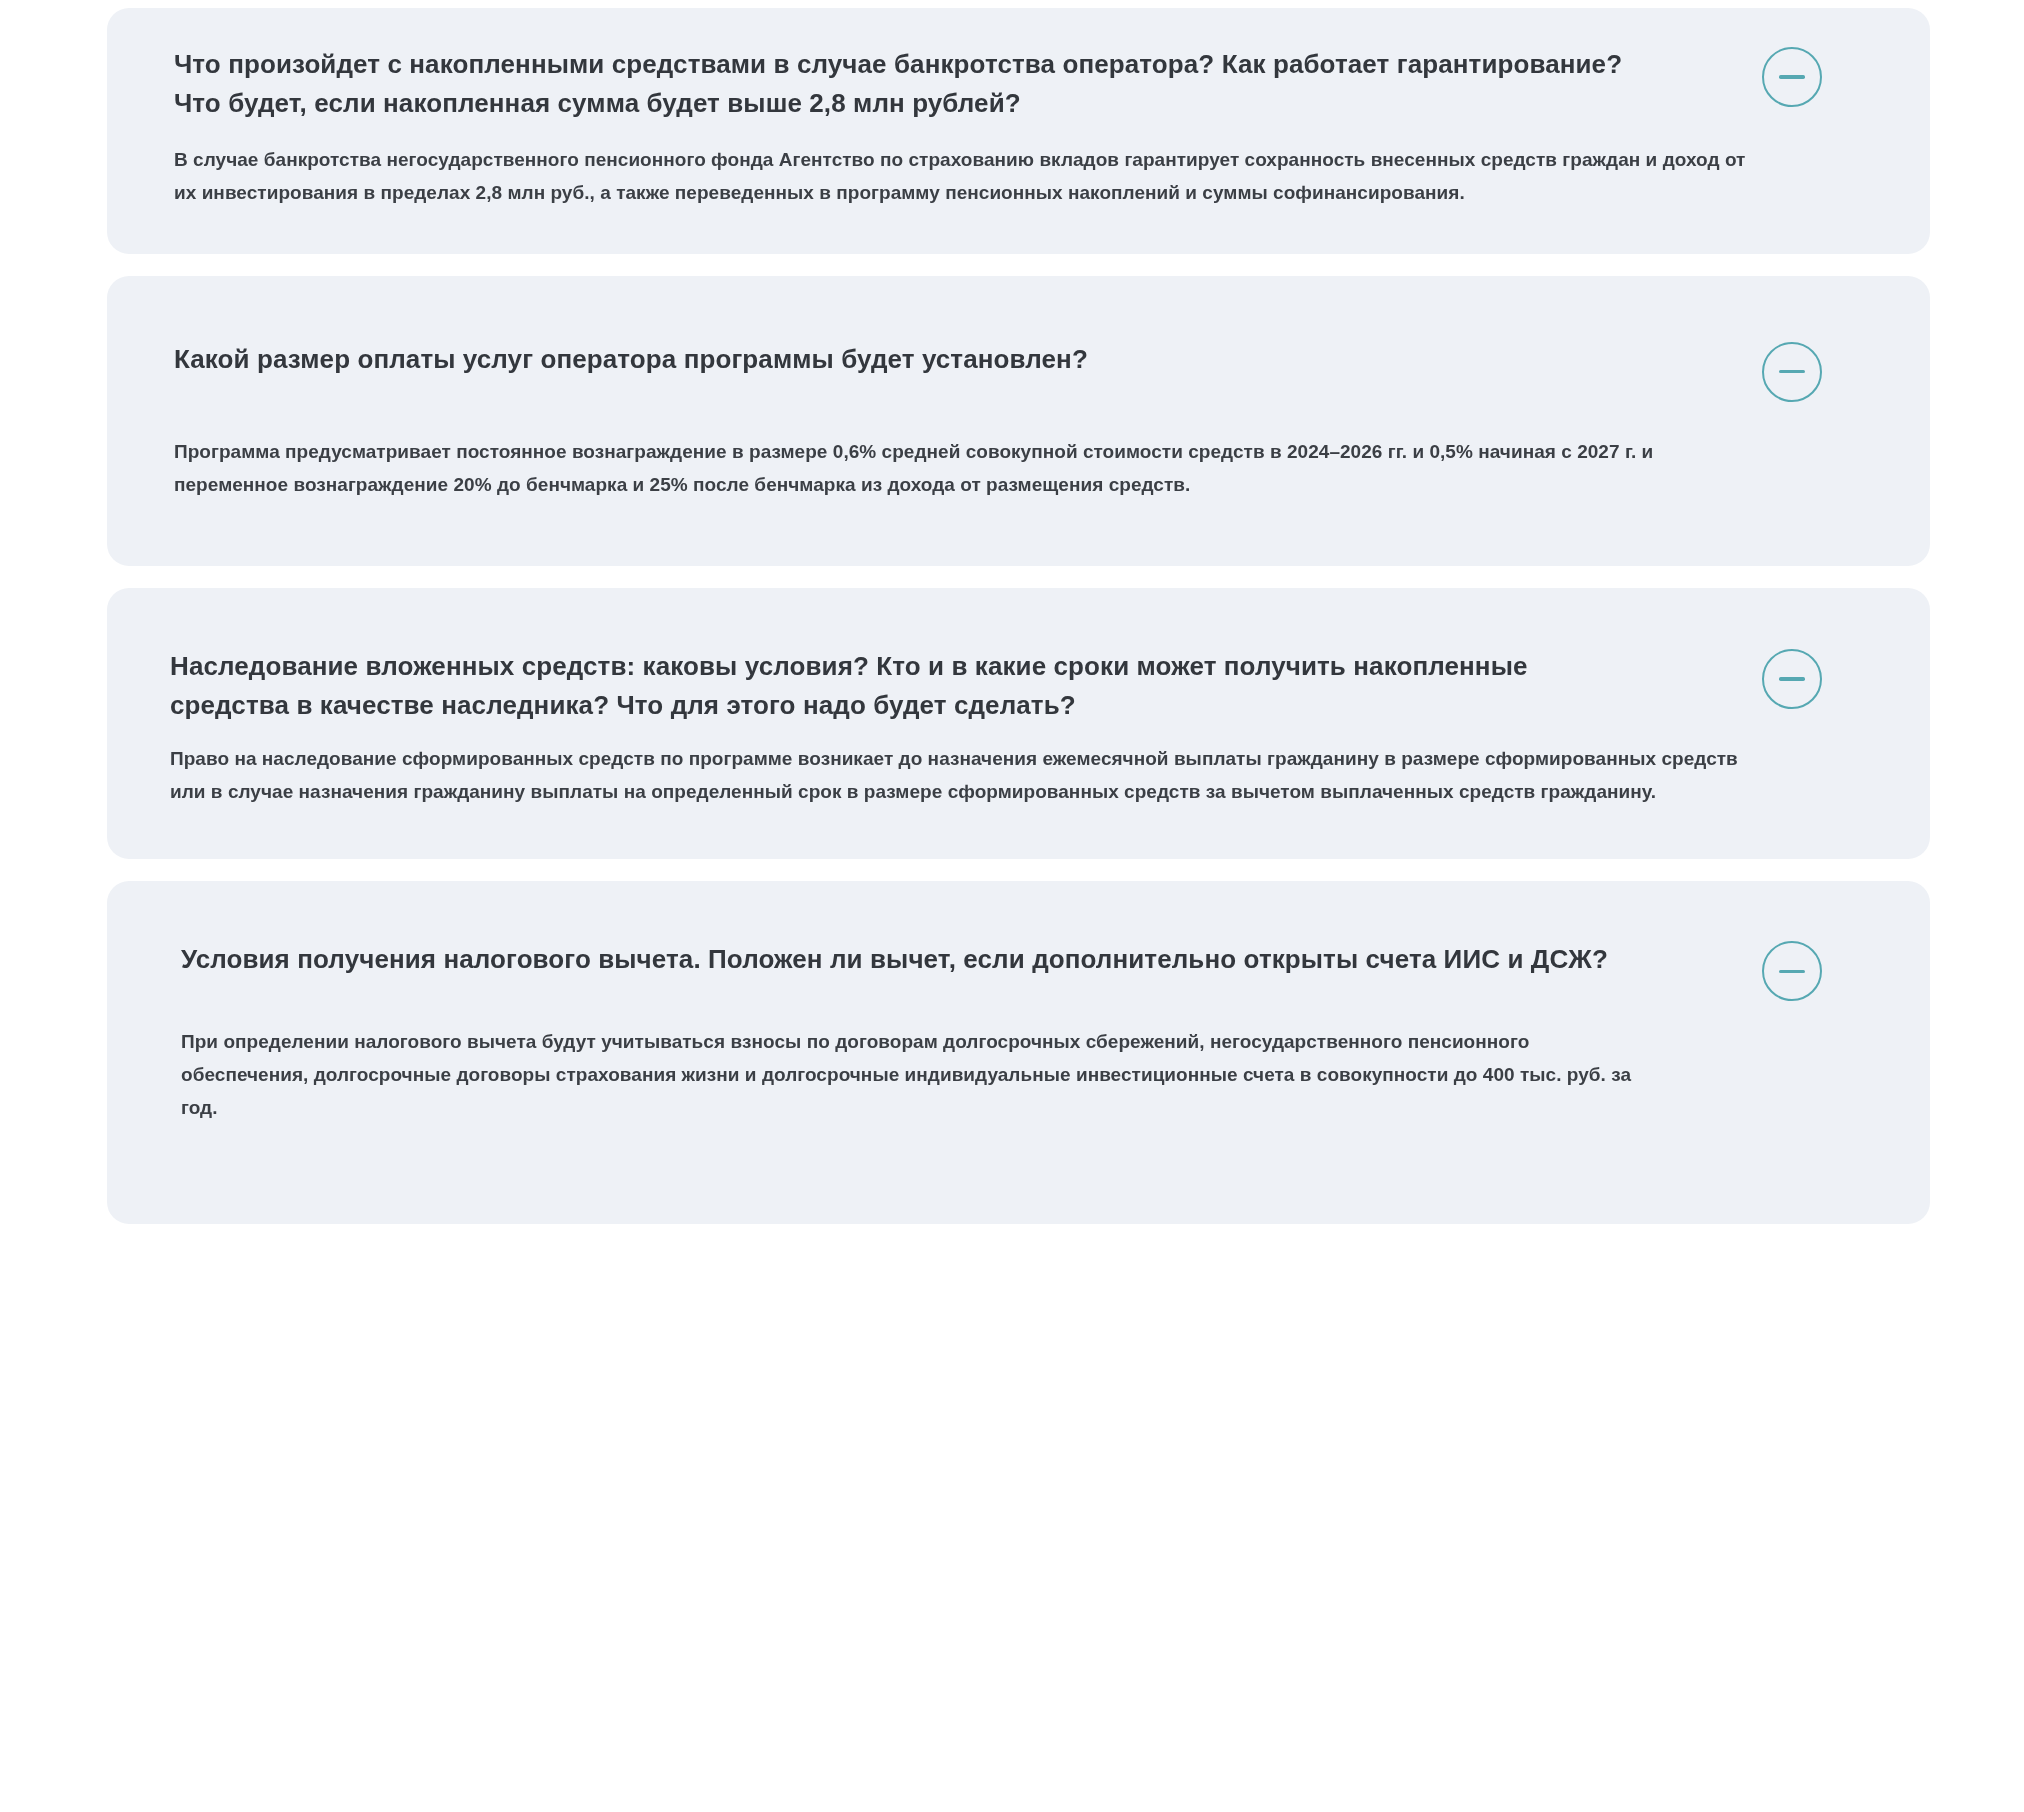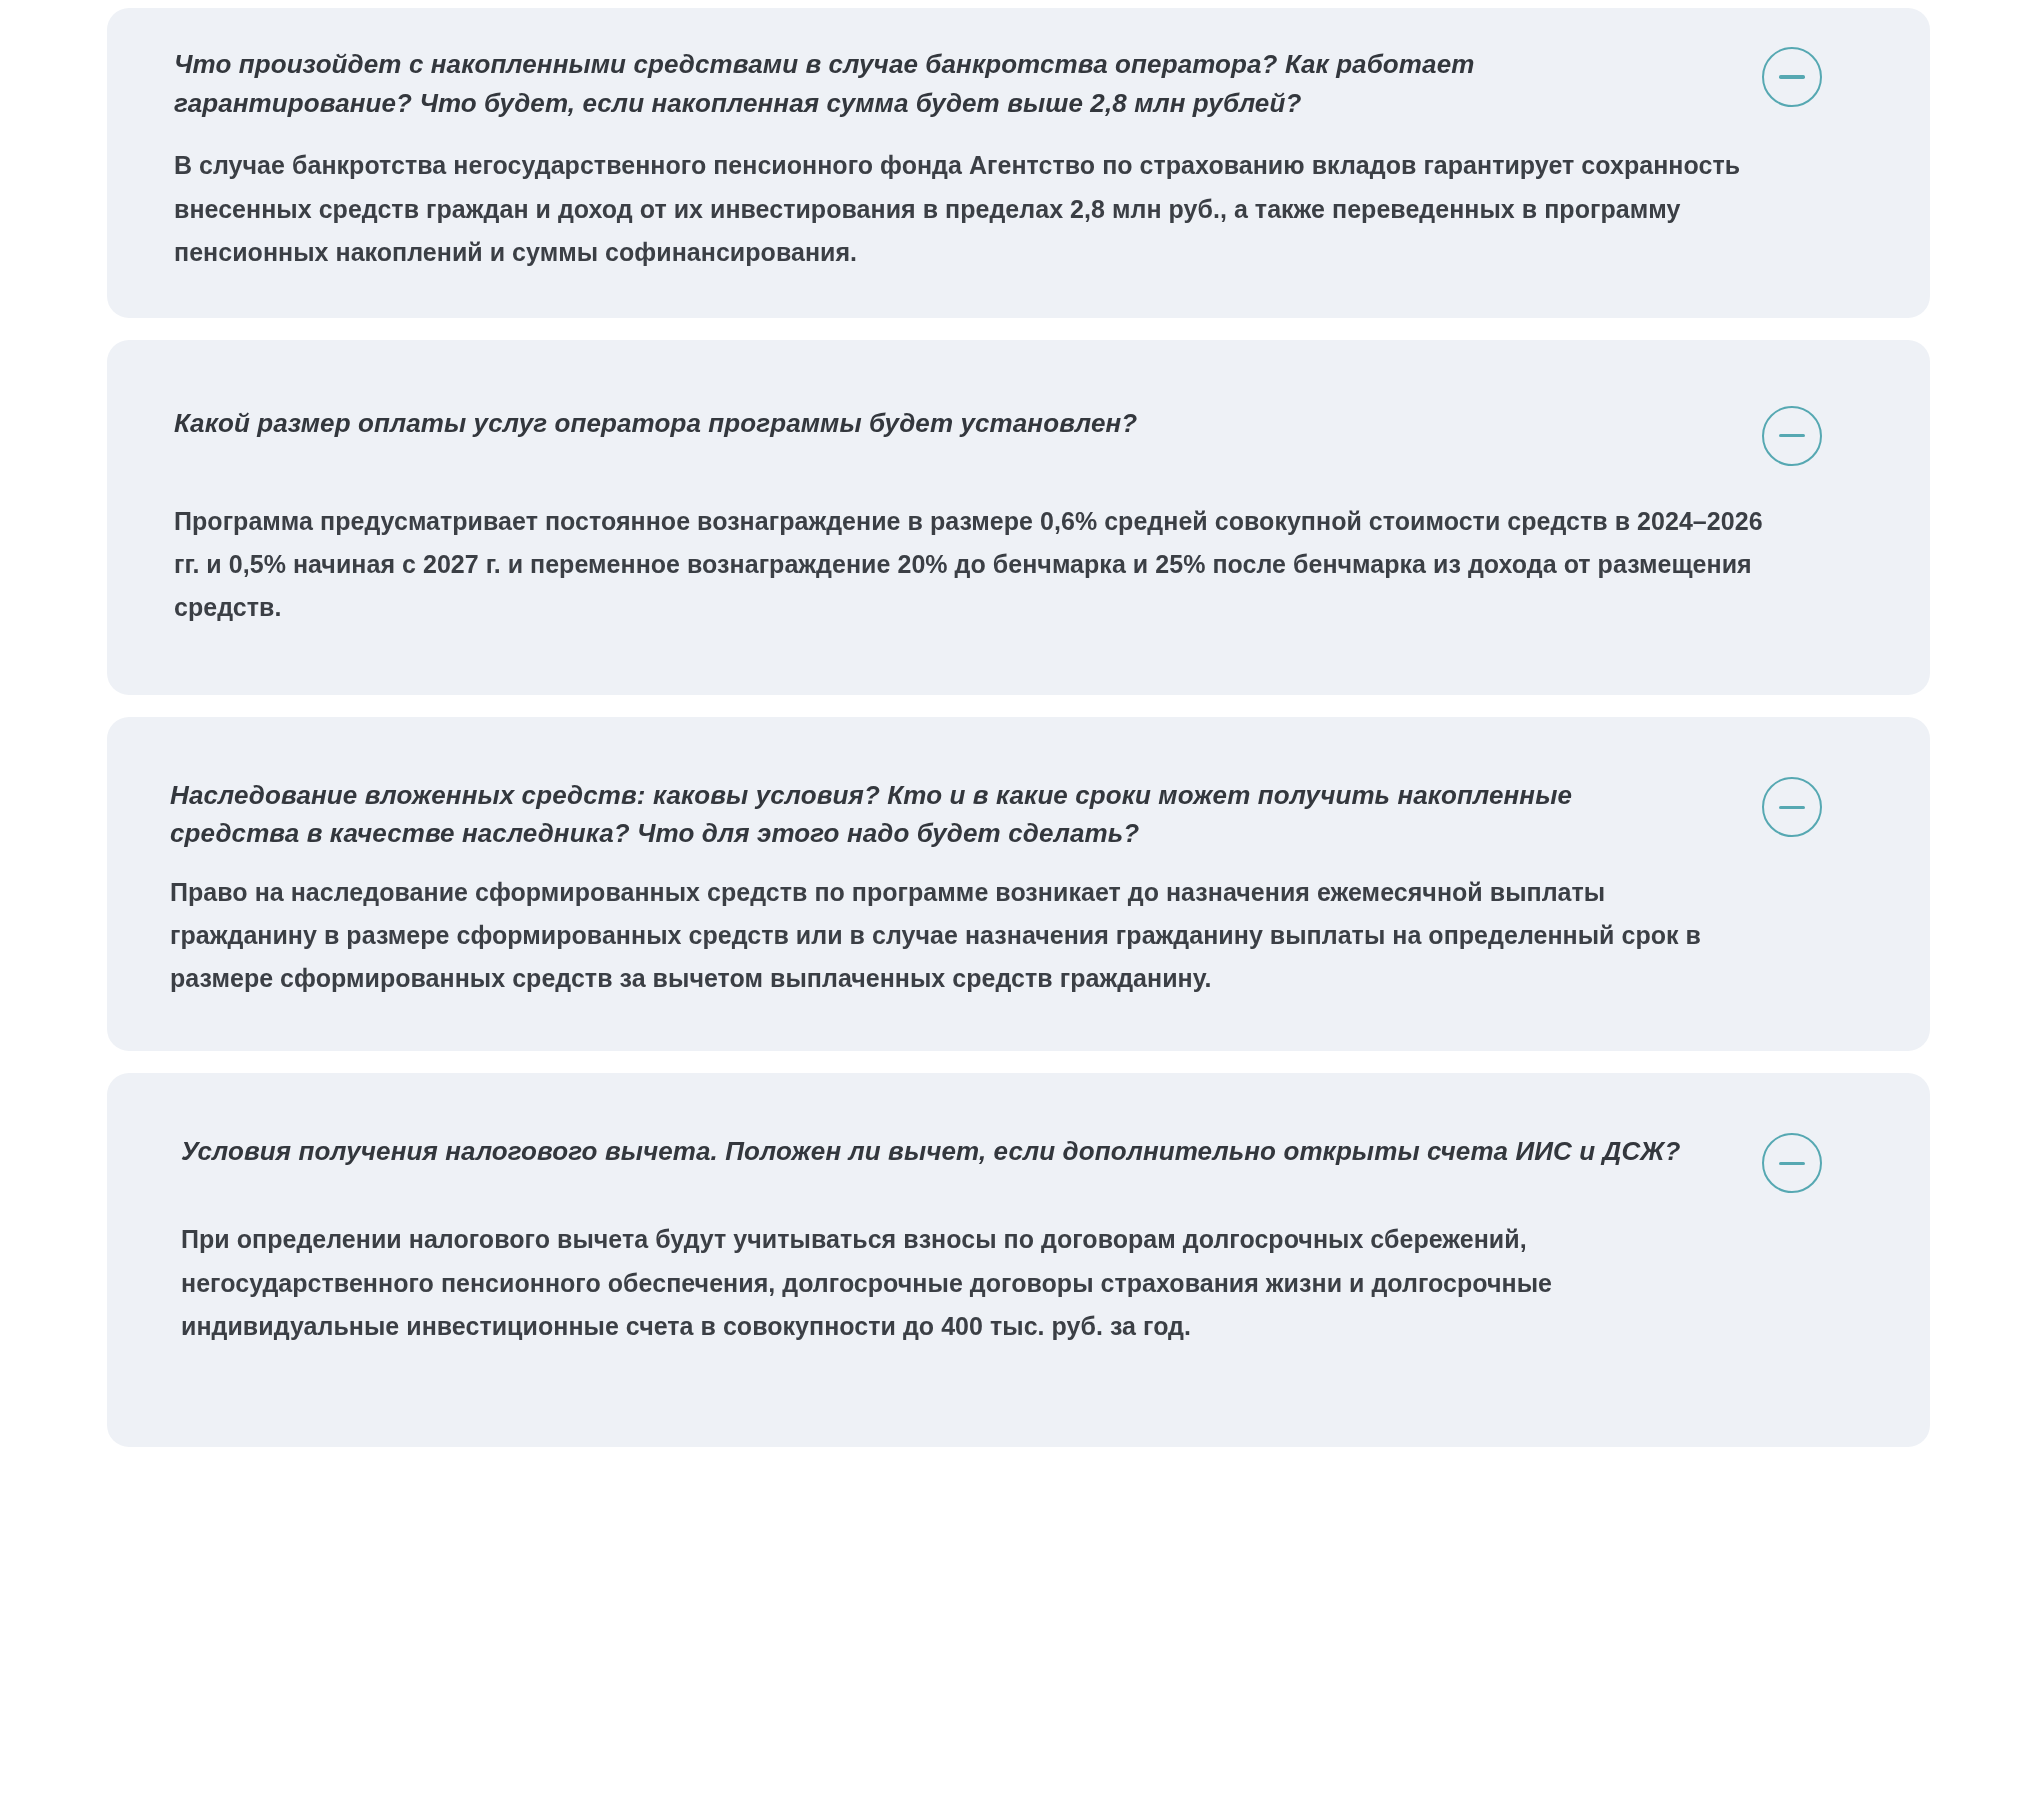--- a/index.html
+++ b/index.html
@@ -31,21 +31,20 @@
   .faq-card.card-1 { padding: 37px 101px 44px 67px; }
   .faq-card.card-2 { padding: 64px 101px 65px 67px; }
   .faq-card.card-3 { padding: 59px 101px 50px 63px; }
   .faq-card.card-4 { padding: 59px 101px 99px 74px; }
 
   .faq-head {
     display: flex;
     align-items: flex-start;
     justify-content: space-between;
     gap: 34px;
-    font-style: italic;
   }
   .faq-question {
     font-size: 26px;
     line-height: 1.48;
     font-weight: 700;
     color: #33373d;
     letter-spacing: 0.1px;
     margin: 0;
     max-width: 1477px;
   }
@@ -78,21 +77,21 @@
   .faq-body {
     margin-top: 20px;
     max-width: 1594px;
   }
   .card-1 .faq-body { margin-top: 22px; }
   .card-2 .faq-body { margin-top: 34px; }
   .card-3 .faq-body { margin-top: 18.5px; }
   .card-4 .faq-body { margin-top: 18.5px; }
 
   .faq-para {
-    font-size: 25px;
+    font-size: 19px;
     line-height: 1.73;
     font-weight: 700;
     color: #3b3f45;
     margin: 0 0 30px 0;
     letter-spacing: 0.04px;
   }
   .faq-para:last-child { margin-bottom: 0; }
 
   .card-1 .faq-para { max-width: 1577px; }
   .card-2 .faq-para { max-width: 1594px; }

